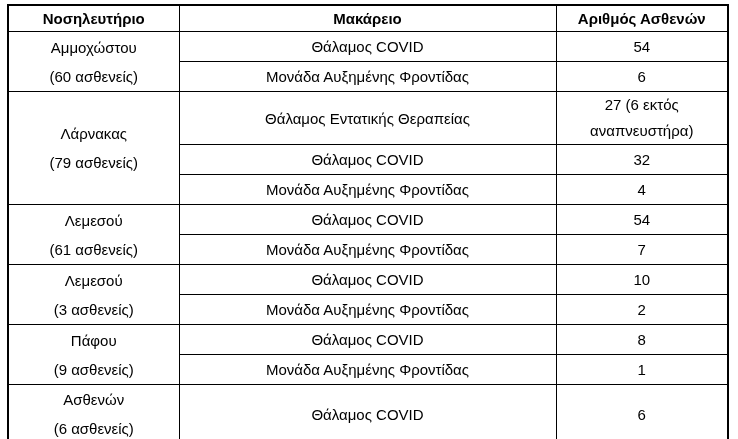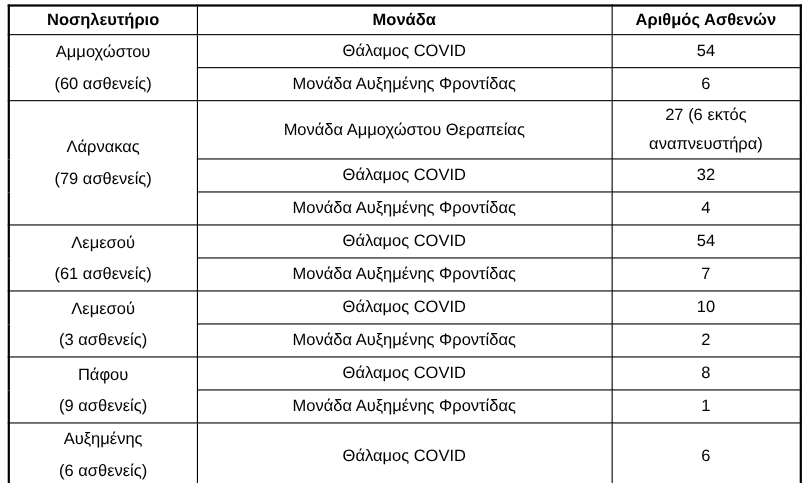--- a/index.html
+++ b/index.html
@@ -47,21 +47,21 @@
 <div class="doc">
   <table class="hospitals">
     <colgroup>
       <col style="width:171px">
       <col style="width:377px">
       <col style="width:172px">
     </colgroup>
     <thead>
       <tr>
         <th>Νοσηλευτήριο</th>
-        <th>Μονάδα</th>
+        <th>Μακάρειο</th>
         <th>Αριθμός Ασθενών</th>
       </tr>
     </thead>
     <tbody>
 
       <tr class="r-normal">
         <td rowspan="2" class="hospital-cell">
           <div>Αμμοχώστου</div>
           <div>(60 ασθενείς)</div>
         </td>
@@ -71,21 +71,21 @@
       <tr class="r-normal">
         <td>Μονάδα Αυξημένης Φροντίδας</td>
         <td>6</td>
       </tr>
 
       <tr class="r-tall">
         <td rowspan="3" class="hospital-cell">
           <div>Λάρνακας</div>
           <div>(79 ασθενείς)</div>
         </td>
-        <td>Μονάδα Αμμοχώστου Θεραπείας</td>
+        <td>Θάλαμος Εντατικής Θεραπείας</td>
         <td class="two-line">27 (6 εκτός αναπνευστήρα)</td>
       </tr>
       <tr class="r-normal">
         <td>Θάλαμος COVID</td>
         <td>32</td>
       </tr>
       <tr class="r-normal">
         <td>Μονάδα Αυξημένης Φροντίδας</td>
         <td>4</td>
       </tr>
@@ -124,21 +124,21 @@
         <td>Θάλαμος COVID</td>
         <td>8</td>
       </tr>
       <tr class="r-normal">
         <td>Μονάδα Αυξημένης Φροντίδας</td>
         <td>1</td>
       </tr>
 
       <tr class="r-xtall">
         <td class="hospital-cell">
-          <div>Αυξημένης</div>
+          <div>Ασθενών</div>
           <div>(6 ασθενείς)</div>
         </td>
         <td>Θάλαμος COVID</td>
         <td>6</td>
       </tr>
     </tbody>
   </table>
 </div>
 
 </body></html>

